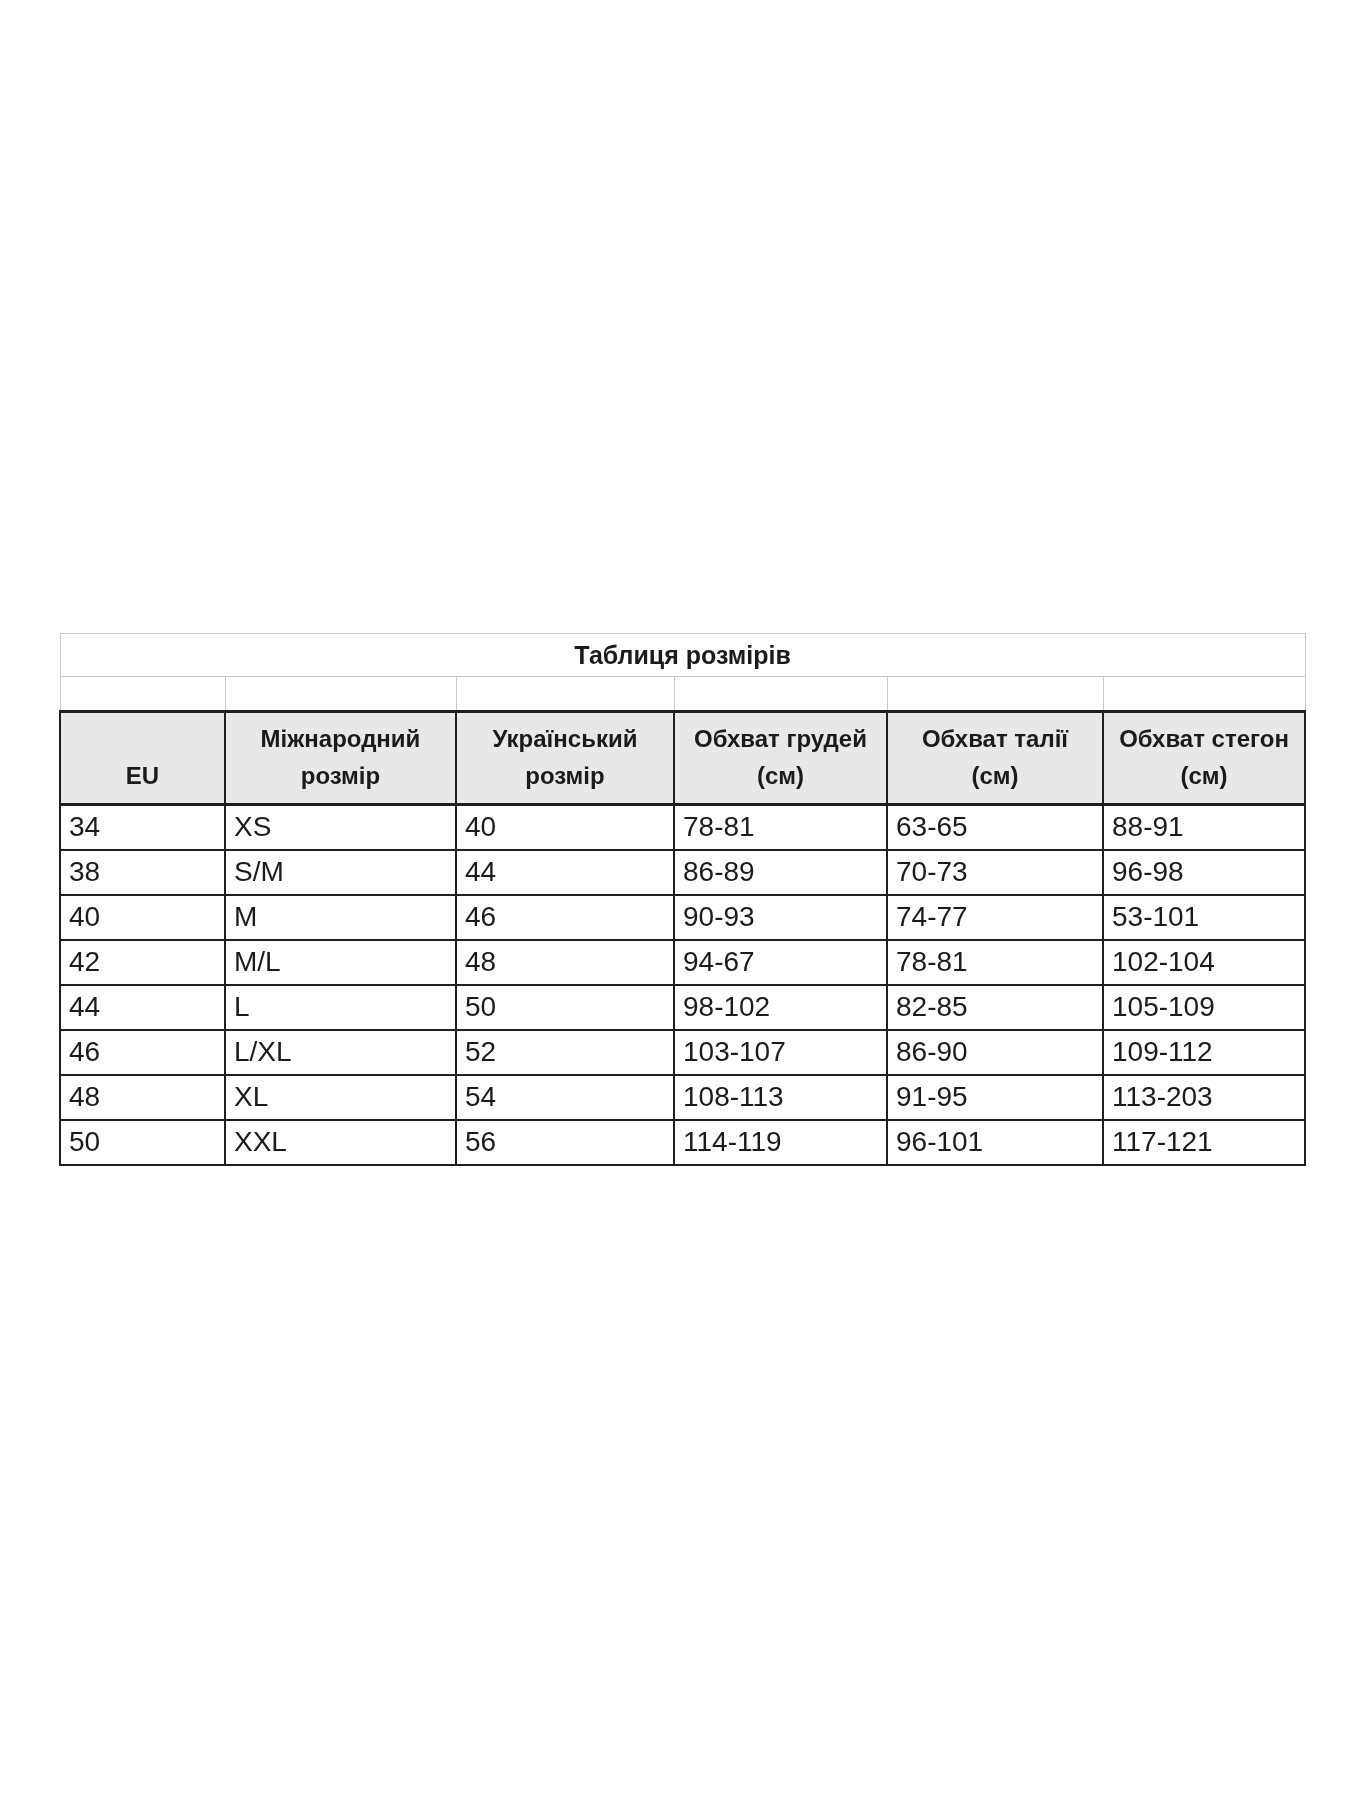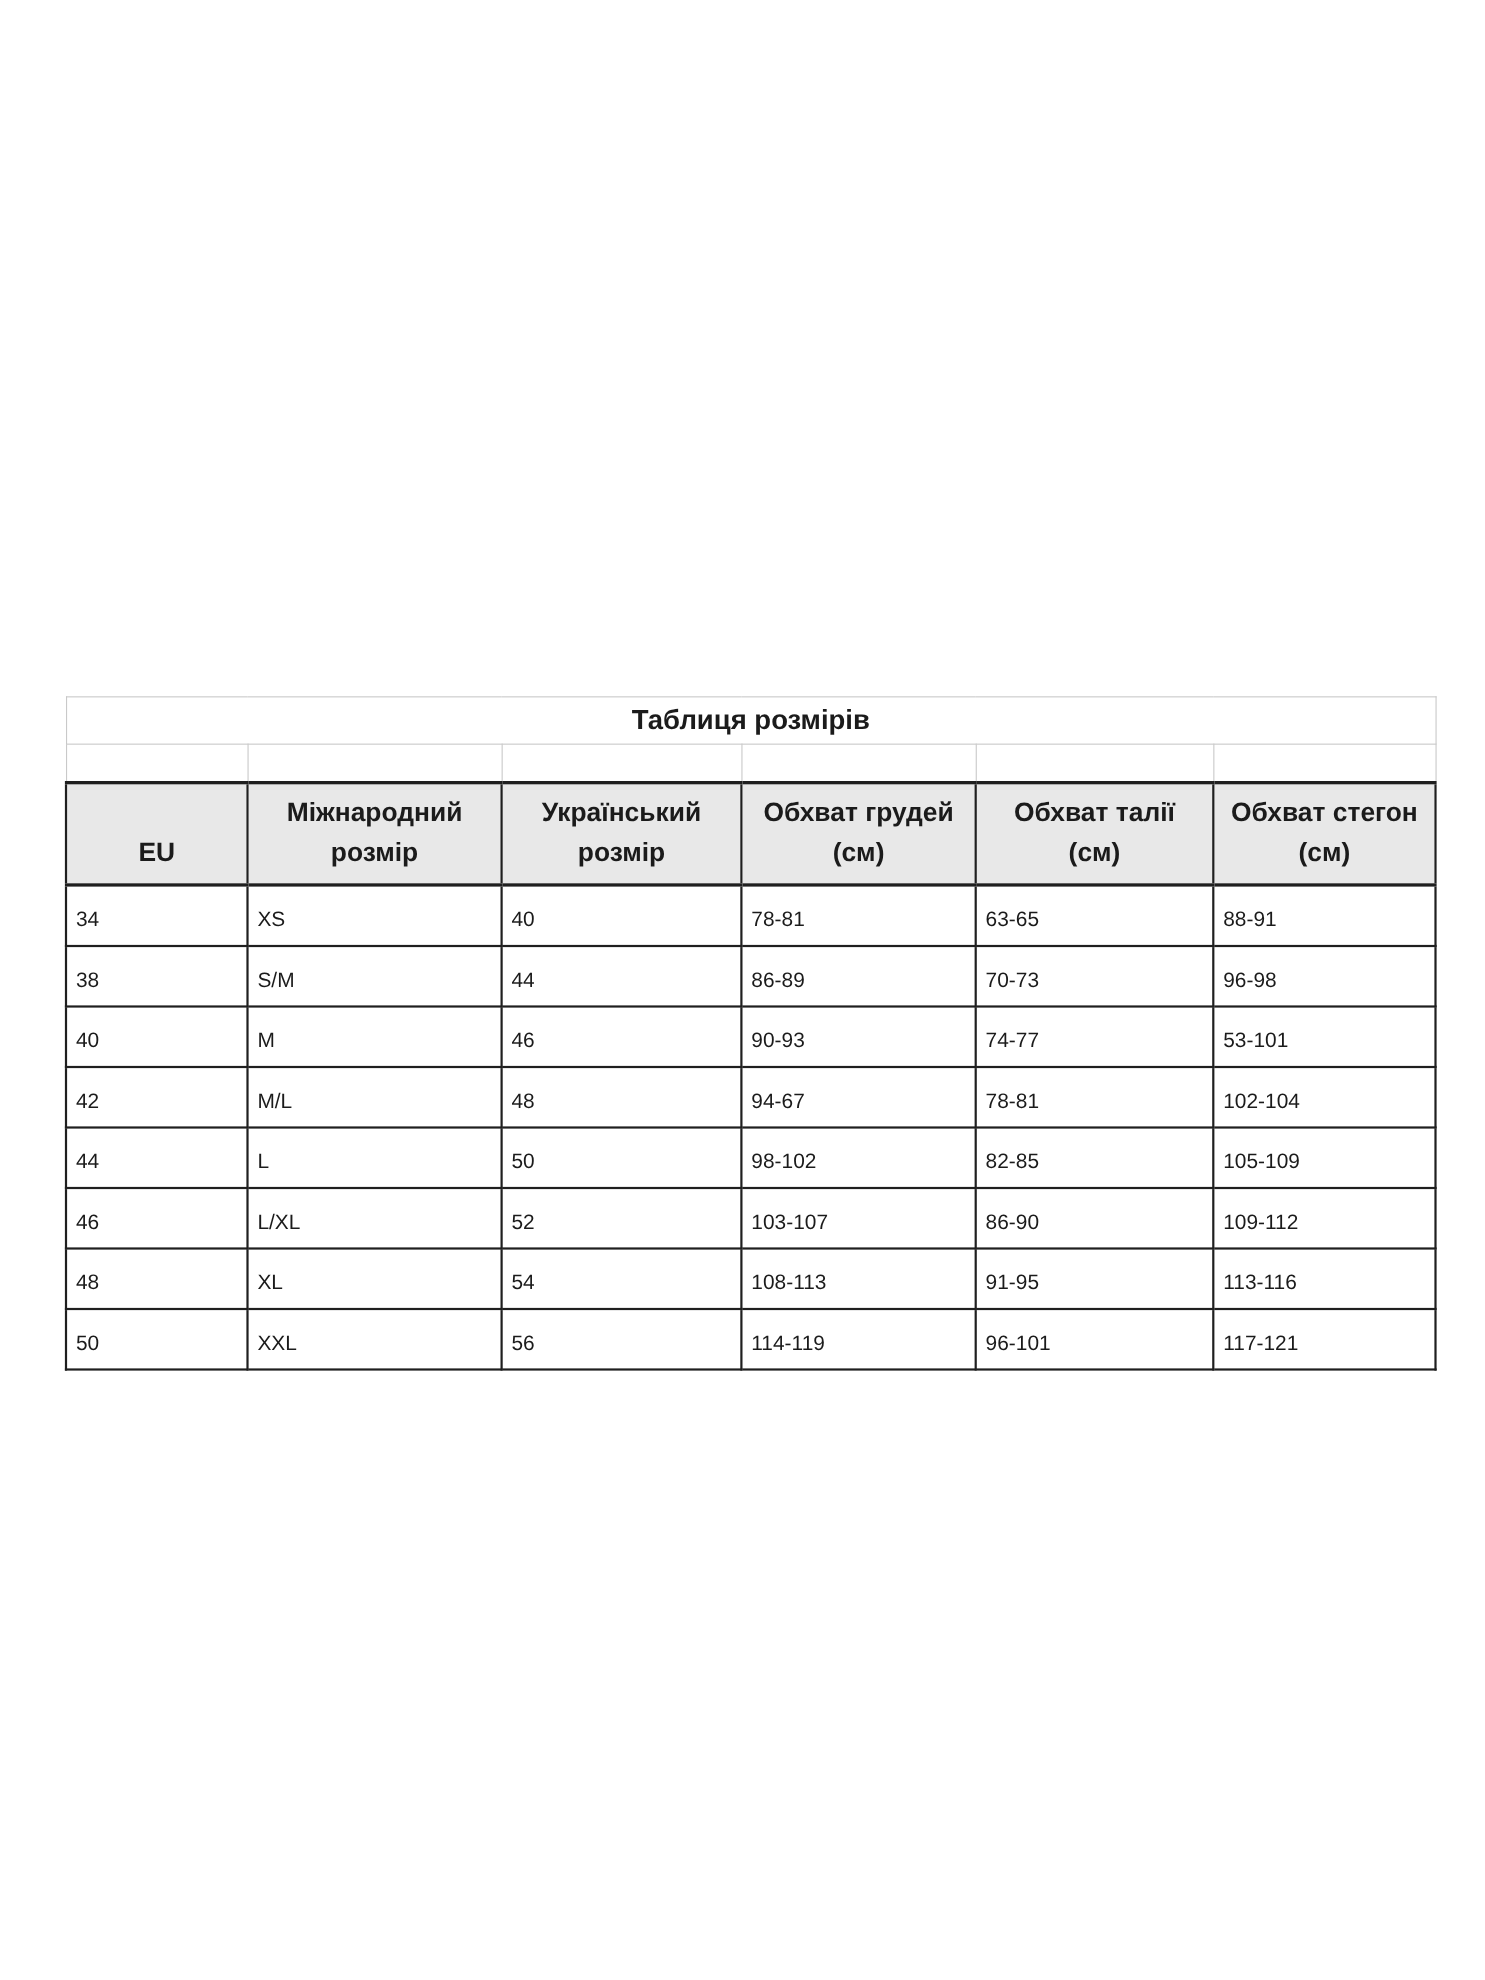--- a/index.html
+++ b/index.html
@@ -62,24 +62,24 @@
     line-height: 37px;
     text-align: center;
     vertical-align: bottom;
     padding: 4px 10px 9px 10px;
     overflow: hidden;
   }
   
   tbody.data-body td {
     height: 41px;
     border: 2px solid #1f1f1f;
-    font-size: 19px;
+    font-size: 28px;
     text-align: left;
     vertical-align: middle;
-    padding: 10px 6px 2px 8px;
+    padding: 0 6px 2px 8px;
     background: #ffffff;
     white-space: nowrap;
     overflow: hidden;
   }
 </style>
 </head>
 <body>
 
 <div class="size-table-wrap">
   <table class="size-table">
@@ -162,21 +162,21 @@
           <td>103-107</td>
           <td>86-90</td>
           <td>109-112</td>
         </tr>
         <tr>
           <td>48</td>
           <td>XL</td>
           <td>54</td>
           <td>108-113</td>
           <td>91-95</td>
-          <td>113-116</td>
+          <td>113-203</td>
         </tr>
         <tr>
           <td>50</td>
           <td>XXL</td>
           <td>56</td>
           <td>114-119</td>
           <td>96-101</td>
           <td>117-121</td>
         </tr>
       </tbody>

